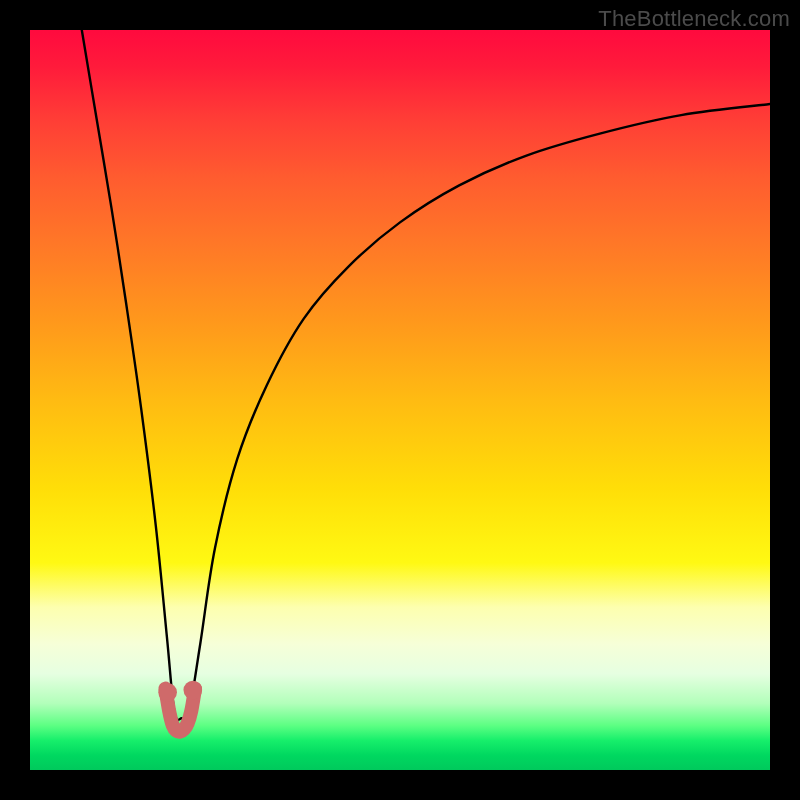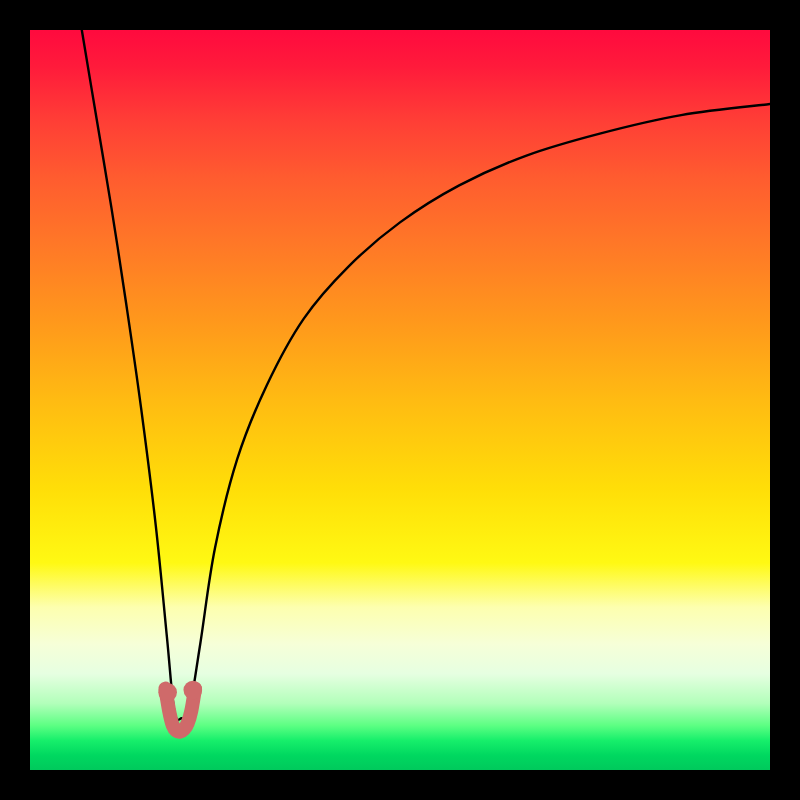--- a/index.html
+++ b/index.html
@@ -98,13 +98,14 @@
     <svg class="curve" viewBox="0 0 740 740" preserveAspectRatio="none">
       <path id="main-curve" fill="none" stroke="#000000" stroke-width="2.4" stroke-linecap="round" stroke-linejoin="round" d="M 51.80 0.00 C 54.46 15.98, 61.27 56.83, 66.60 88.80 C 71.93 120.77, 76.07 144.30, 81.40 177.60 C 86.73 210.90, 90.87 237.84, 96.20 273.80 C 101.53 309.76, 105.67 337.44, 111.00 377.40 C 116.33 417.36, 121.14 454.51, 125.80 495.80 C 130.46 537.09, 133.57 573.50, 136.90 606.80 C 140.23 640.10, 141.64 666.15, 144.30 680.80 C 146.96 695.45, 149.04 688.20, 151.70 688.20 C 154.36 688.20, 155.77 694.12, 159.10 680.80 C 162.43 667.48, 165.54 643.50, 170.20 614.20 C 174.86 584.90, 178.34 551.30, 185.00 518.00 C 191.66 484.70, 197.88 458.50, 207.20 429.20 C 216.52 399.90, 224.81 380.51, 236.80 355.20 C 248.79 329.89, 259.15 309.91, 273.80 288.60 C 288.45 267.29, 300.88 254.12, 318.20 236.80 C 335.52 219.48, 350.02 207.05, 370.00 192.40 C 389.98 177.75, 406.56 167.39, 429.20 155.40 C 451.84 143.41, 470.49 135.12, 495.80 125.80 C 521.11 116.48, 541.83 110.93, 569.80 103.60 C 597.77 96.27, 620.56 90.43, 651.20 85.10 C 681.84 79.77, 724.02 76.00, 740.00 74.00"></path>
       <path id="dip-curve" fill="none" stroke="#cf6a6a" stroke-width="14" stroke-linecap="round" stroke-linejoin="round" d="M 135.42 658.60 C 136.09 662.60, 137.79 674.14, 139.12 680.80 C 140.45 687.46, 141.49 692.00, 142.82 695.60 C 144.15 699.20, 145.19 699.71, 146.52 700.78 C 147.85 701.85, 148.89 701.79, 150.22 701.52 C 151.55 701.25, 152.59 700.77, 153.92 699.30 C 155.25 697.83, 156.29 696.71, 157.62 693.38 C 158.95 690.05, 159.99 687.06, 161.32 680.80 C 162.65 674.54, 164.35 662.60, 165.02 658.60"></path>
       <g id="dots">
           <circle cx="137.64" cy="662.30" r="9.32" fill="#cf6a6a"></circle>
           <circle cx="162.80" cy="660.08" r="9.32" fill="#cf6a6a"></circle>
         </g>
     </svg>
   </div>
 
+  <div class="watermark">TheBottleneck.com</div>
 </div>
 
 </body></html>

